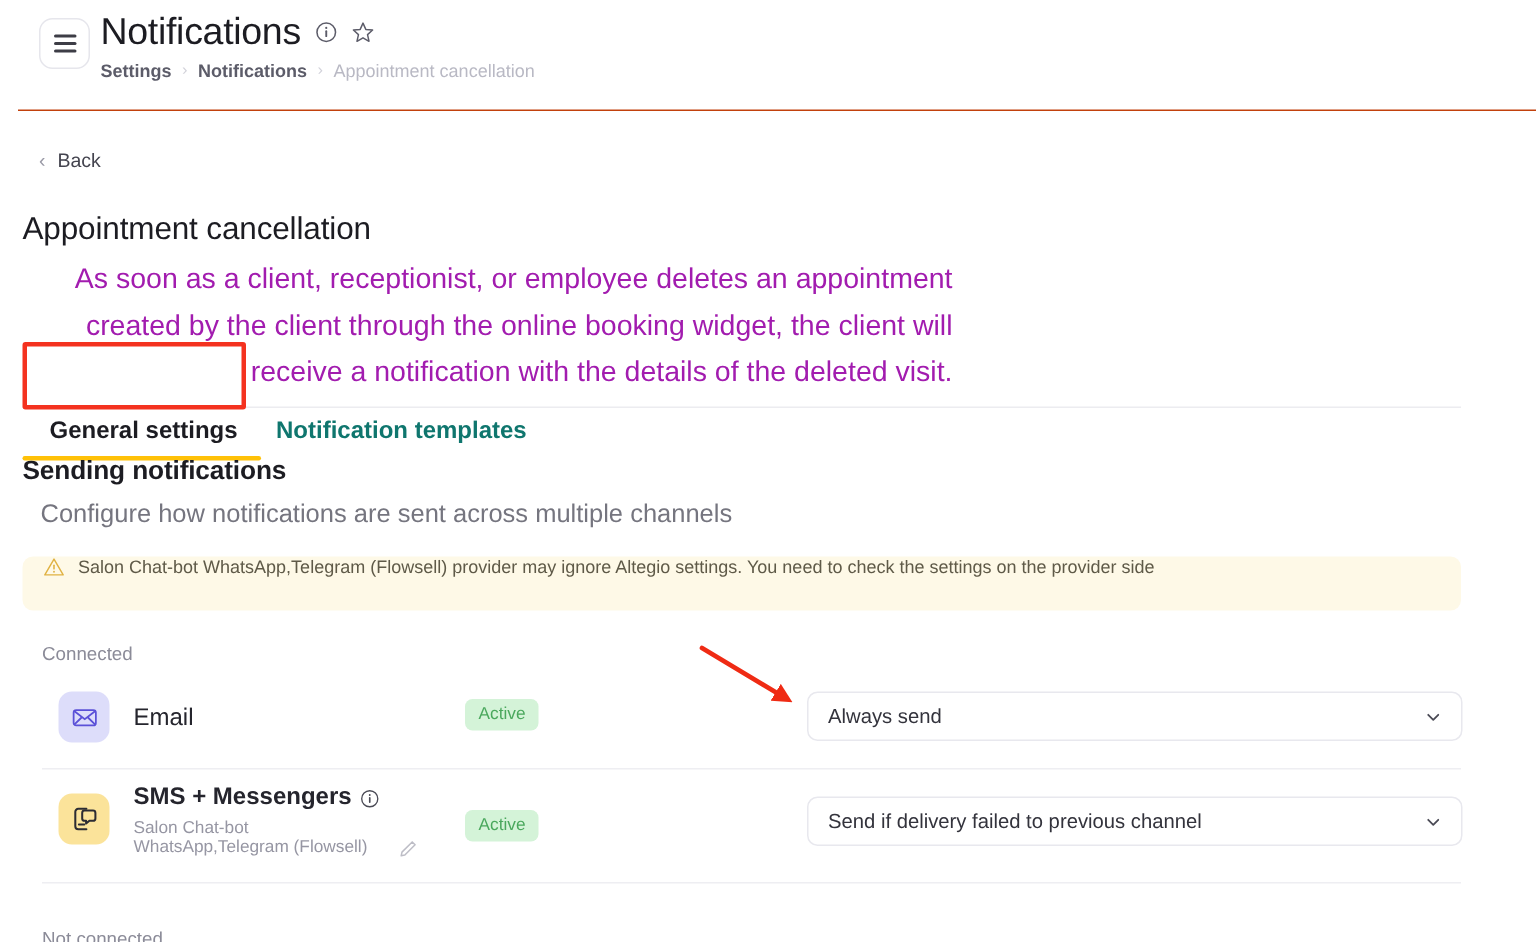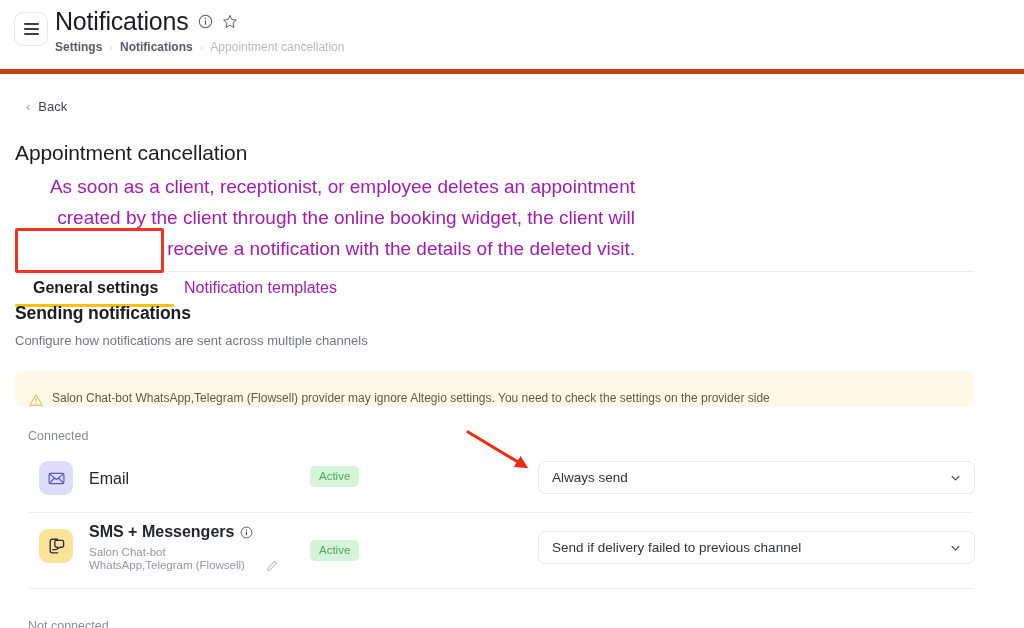--- a/index.html
+++ b/index.html
@@ -8,22 +8,23 @@
     background: #ffffff;
     font-family: "Liberation Sans", sans-serif;
     overflow: hidden;
   }
   .page { position: relative; width: 1024px; height: 628px; overflow: hidden; }
 
   
   .topbar {
     position: relative;
     height: 74px;
-    border-bottom: 5px solid #c2410c;
+    border-bottom: 1px solid #c2410c;
     background: #fff;
+    margin-left: 12px;
   }
   .hamburger {
     position: absolute; left: 14px; top: 12px;
     width: 34px; height: 34px;
     border: 1px solid #e6e6ec; border-radius: 9px;
     background: #fff;
     display: flex; align-items: center; justify-content: center;
     flex-direction: column; gap: 3px;
     cursor: pointer;
   }
@@ -50,40 +51,40 @@
 
   
   .tabs { position: absolute; left: 0; top: 232px; width: 959px; height: 40px; }
   .tabs-underline { position: absolute; left: 0; top: 39px; width: 959px; height: 1px; background: #ececf0; }
   .tab { position: absolute; top: 0; height: 39px; display: flex; align-items: center; font-size: 16px; cursor: pointer; margin-top: 36px; }
   .tab-general { left: 18px; color: #1c1c22; font-weight: 700; }
   .tab-general::after {
     content: ""; position: absolute; left: -18px; right: -16px; bottom: 0;
     height: 3px; background: #ffc107; border-radius: 2px;
   }
-  .tab-templates { left: 169px; color: #a21caf; font-weight: 400; }
+  .tab-templates { left: 169px; color: #0f766e; font-weight: 700; }
 
   
   .annot-box {
     position: absolute; left: 15px; top: 228px;
     width: 149px; height: 45px;
     border: 3px solid #f4321f; border-radius: 2px;
     pointer-events: none;
   }
 
   
   .h2 { position: absolute; left: 0; top: 303px; font-size: 17.5px; color: #1c1c22; font-weight: 700; letter-spacing: -0.1px; }
-  .h2sub { position: absolute; left: 0; top: 333px; font-size: 13px; color: #75757f; }
+  .h2sub { position: absolute; left: 12px; top: 333px; font-size: 17px; color: #75757f; }
 
   
   .warning {
     position: absolute; left: 0; top: 371px;
     width: 959px; height: 36px;
     background: #fef9e7; border-radius: 7px;
-    display: flex; align-items: flex-end; padding: 0 14px; gap: 9px;
+    display: flex; align-items: flex-start; padding: 0 14px; gap: 9px;
   }
   .warn-icon { flex: 0 0 auto; display: flex; }
   .warn-text { font-size: 12px; color: #5f5a48; line-height: 1.3; }
 
   
   .connected-label { position: absolute; left: 13px; top: 429px; font-size: 12.5px; color: #8b8b98; }
 
   .chan-row { position: absolute; left: 13px; width: 946px; }
   .chan-row.email { top: 452px; height: 52px; }
   .chan-row.sms   { top: 517px; height: 62px; }

